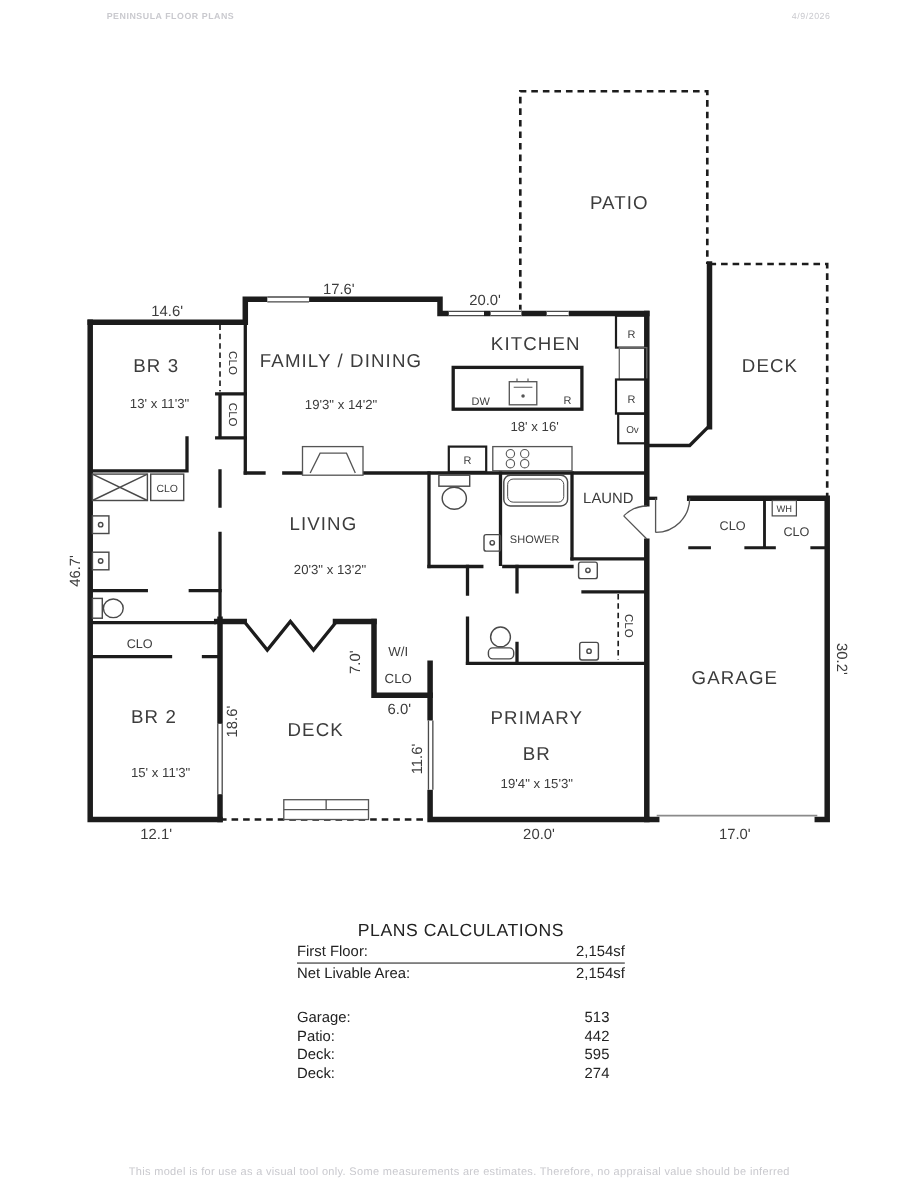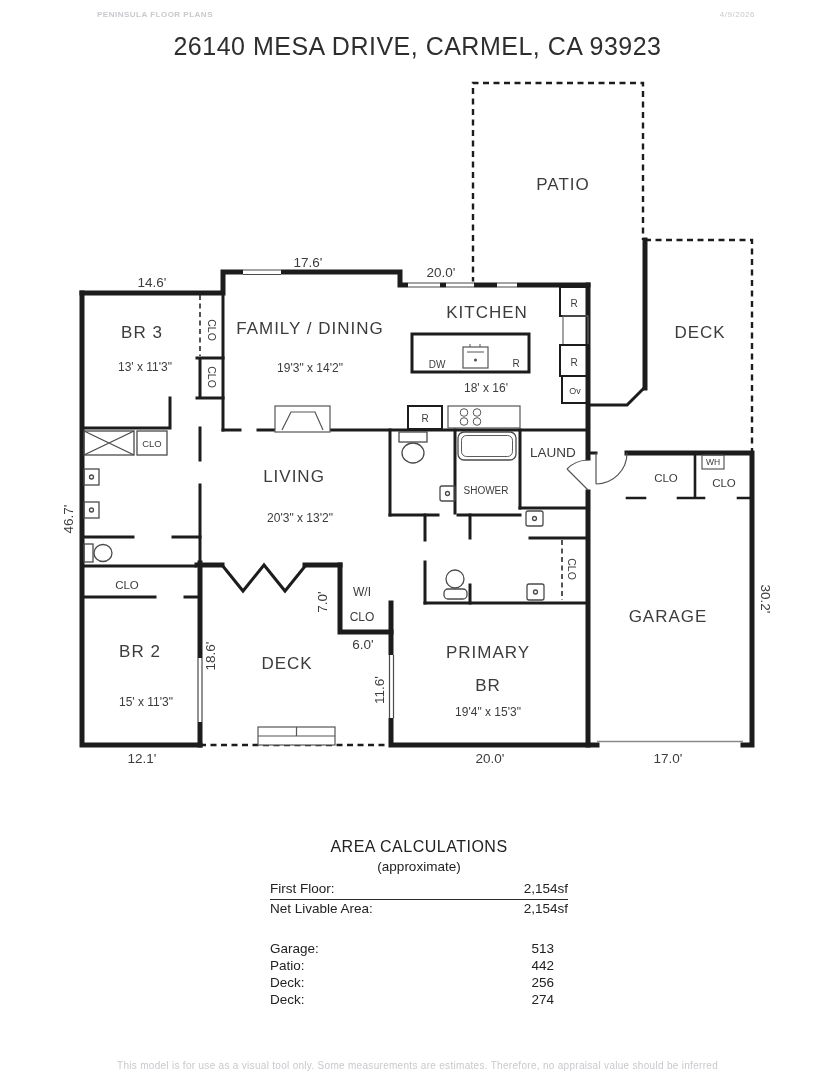--- a/index.html
+++ b/index.html
@@ -27,21 +27,20 @@
   .foot{position:absolute;top:1060px;left:0;width:100%;text-align:center;
         font-size:10px;color:#c9c9ce;letter-spacing:.3px;}
 </style>
 </head>
 <body>
 
 <div class="page">
 
   <div class="hdr brand">PENINSULA FLOOR PLANS</div>
   <div class="hdr date">4/9/2026</div>
-  <div class="title">26140 MESA DRIVE, CARMEL, CA 93923</div>
 
   <svg width="835" height="1080" viewBox="0 0 835 1080">
 
     <g stroke="#1c1c1c" stroke-width="2.4" fill="none" stroke-dasharray="6 4.5">
       <path d="M473,283 L473,83 L643,83 L643,240"></path>
       <path d="M645,240 L752,240 L752,452"></path>
       <path d="M200,745 L393,745"></path>
     </g>
 
     <g stroke="#1c1c1c" stroke-width="5" fill="none" stroke-linecap="square">
@@ -236,42 +235,41 @@
       <text x="574" y="307" font-size="10">R</text>
       <text x="574" y="366" font-size="10">R</text>
       <text x="575" y="394" font-size="9">Ov</text>
       <text x="437" y="368" font-size="10">DW</text>
       <text x="516" y="367" font-size="10">R</text>
       <text x="425" y="422" font-size="10">R</text>
     </g>
   </svg>
 
   <div class="tbl">
-    <div class="t-title">AREA CALCULATIONS</div>
-    <div class="t-sub">(approximate)</div>
+    <div class="t-title">PLANS CALCULATIONS</div>
     <div class="row rule">
       <span>First Floor:</span>
       <span>2,154sf</span>
     </div>
     <div class="row">
       <span>Net Livable Area:</span>
       <span>2,154sf</span>
     </div>
     <div class="details">
       <div class="row">
         <span>Garage:</span>
         <span class="val">513</span>
       </div>
       <div class="row">
         <span>Patio:</span>
         <span class="val">442</span>
       </div>
       <div class="row">
         <span>Deck:</span>
-        <span class="val">256</span>
+        <span class="val">595</span>
       </div>
       <div class="row">
         <span>Deck:</span>
         <span class="val">274</span>
       </div>
     </div>
   </div>
 
   <div class="foot">This model is for use as a visual tool only. Some measurements are estimates. Therefore, no appraisal value should be inferred</div>
 </div>

